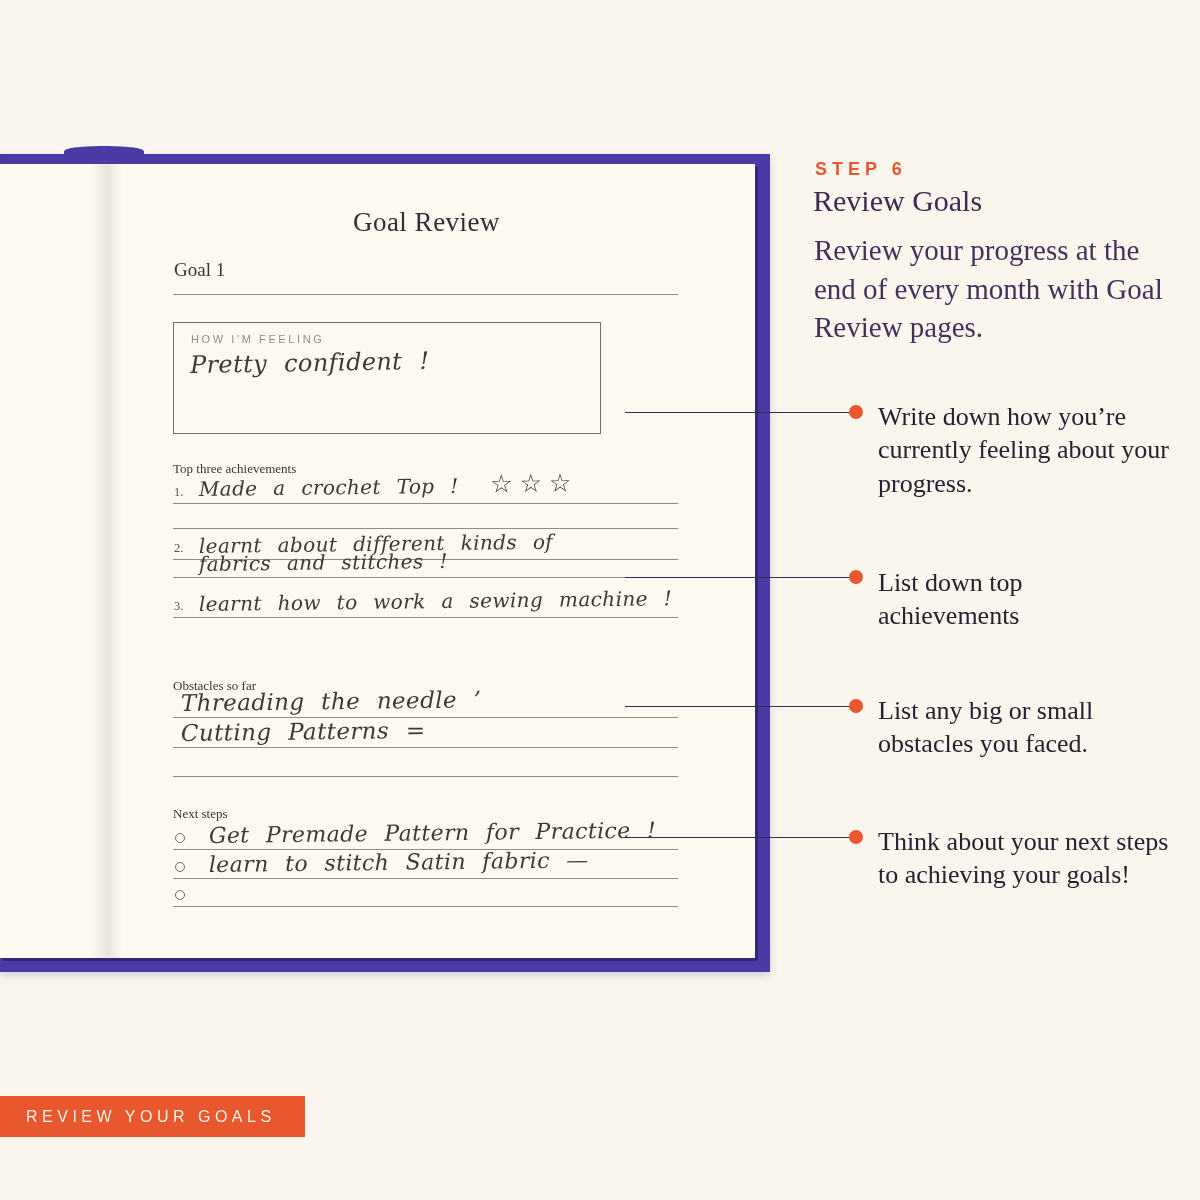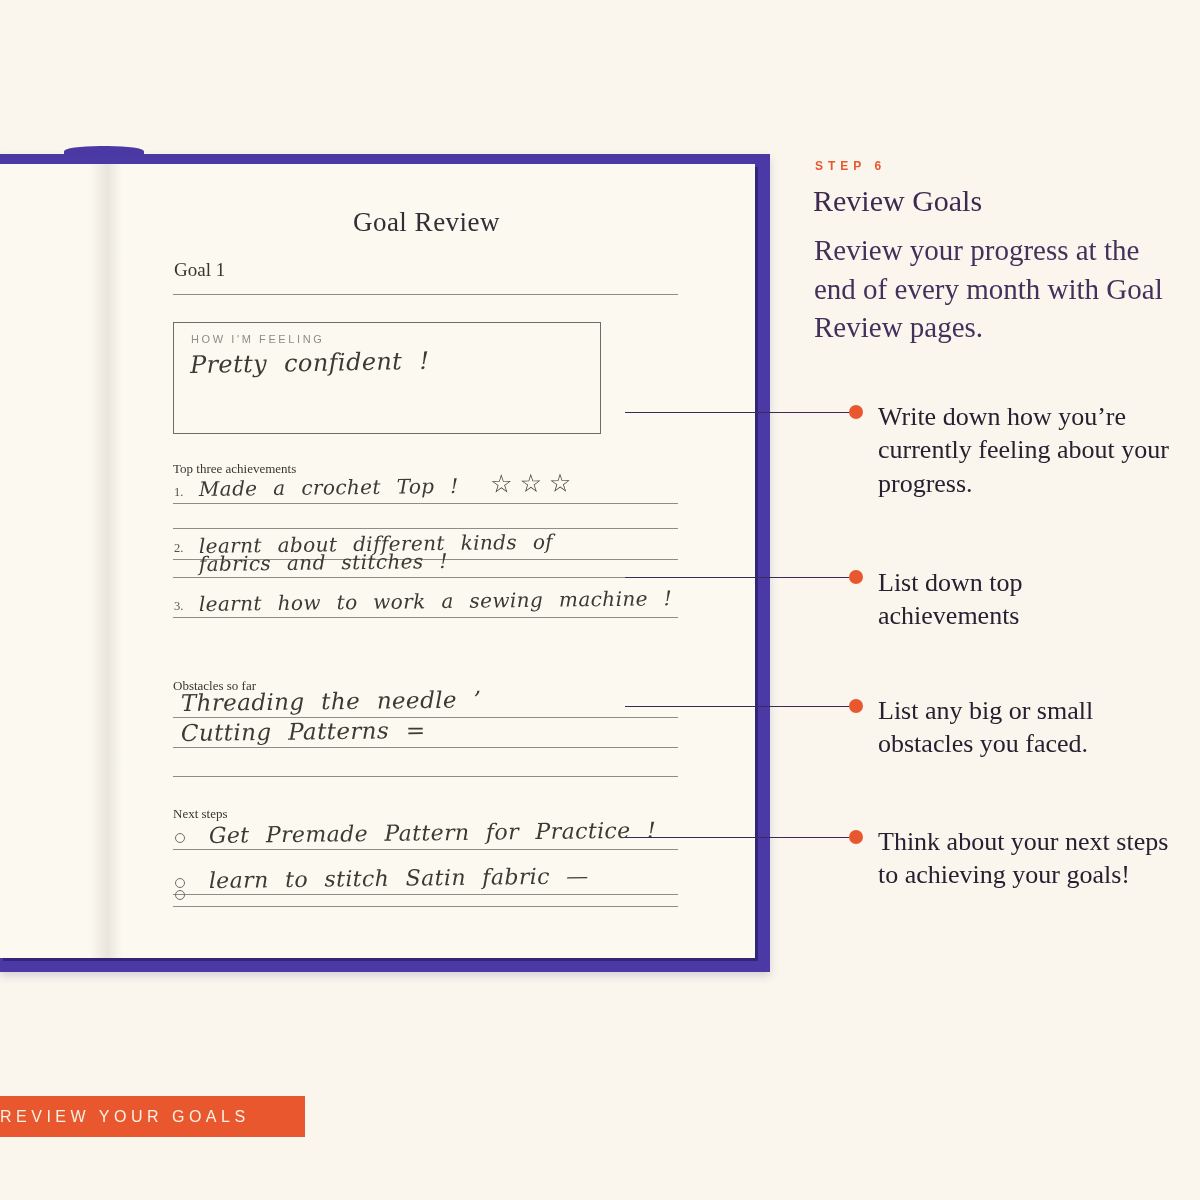--- a/index.html
+++ b/index.html
@@ -112,21 +112,21 @@
   .ach-r3 { top: 534px; height: 26px; }
   .ach-r4 { top: 559px; height: 19px; }
   .ach-r5 { top: 592px; height: 26px; }
   
   .obs-r1 { top: 688px; height: 30px; }
   .obs-r2 { top: 718px; height: 30px; }
   .obs-r3 { top: 747px; height: 30px; }
   .obs-r1 .hand, .obs-r2 .hand { font-size: 23px; left: 8px; }
   
   .next-r1 { top: 820px; height: 30px; }
-  .next-r2 { top: 849px; height: 46px; }
+  .next-r2 { top: 849px; height: 30px; }
   .next-r3 { top: 877px; height: 30px; }
   .next-row .hand { font-size: 22px; left: 36px; }
   .bullet-circle {
     position: absolute; left: 2px; bottom: 6px;
     width: 10px; height: 10px;
     border: 1.3px solid #6f6d68;
     border-radius: 50%;
   }
   
   .ann-line {
@@ -148,42 +148,42 @@
     z-index: 5;
   }
   .ann1-line { top: 412px; } .ann1-dot { top: 405px; } .ann1-text { top: 400px; }
   .ann2-line { top: 577px; } .ann2-dot { top: 570px; } .ann2-text { top: 566px; }
   .ann3-line { top: 706px; } .ann3-dot { top: 699px; } .ann3-text { top: 694px; }
   .ann4-line { top: 837px; } .ann4-dot { top: 830px; } .ann4-text { top: 825px; }
   
   .step-label {
     position: absolute; left: 815px; top: 159px;
     font-family: "Liberation Sans", sans-serif;
-    font-size: 12px; font-weight: 700;
+    font-size: 18px; font-weight: 700;
     letter-spacing: 5px;
     color: #e8572e;
   }
   .col-title {
     position: absolute; left: 813px; top: 184px;
     font-size: 30px;
     color: #3e2a50;
   }
   .col-desc {
     position: absolute; left: 814px; top: 231px;
     width: 352px;
     font-size: 29px; line-height: 1.33;
     color: #43315c;
   }
   
   .banner {
     position: absolute; left: 0; top: 1096px;
     width: 305px; height: 41px;
     background: #e8572e;
     display: flex; align-items: center;
-    padding-left: 0;
+    padding-left: 26px;
   }
   .banner span {
     font-family: "Liberation Sans", sans-serif;
     font-size: 16px; letter-spacing: 4.5px;
     color: #fbf2e4;
   }
 </style>
 </head>
 <body>
 

